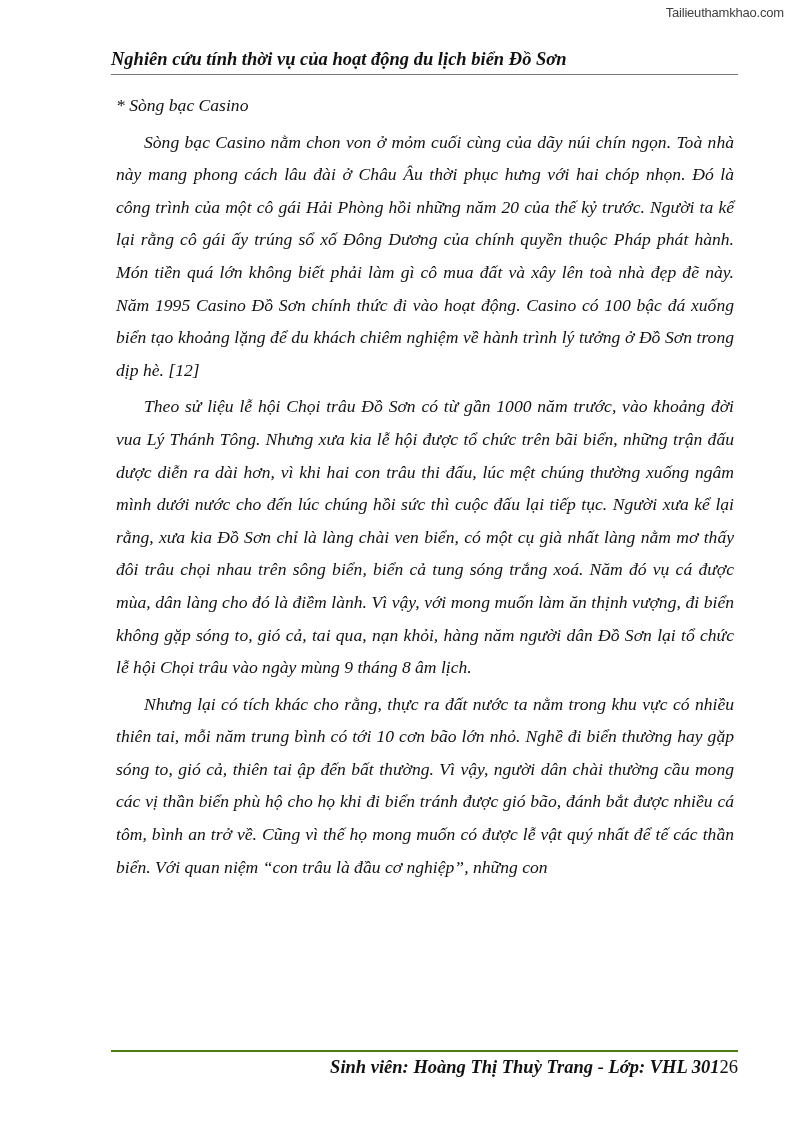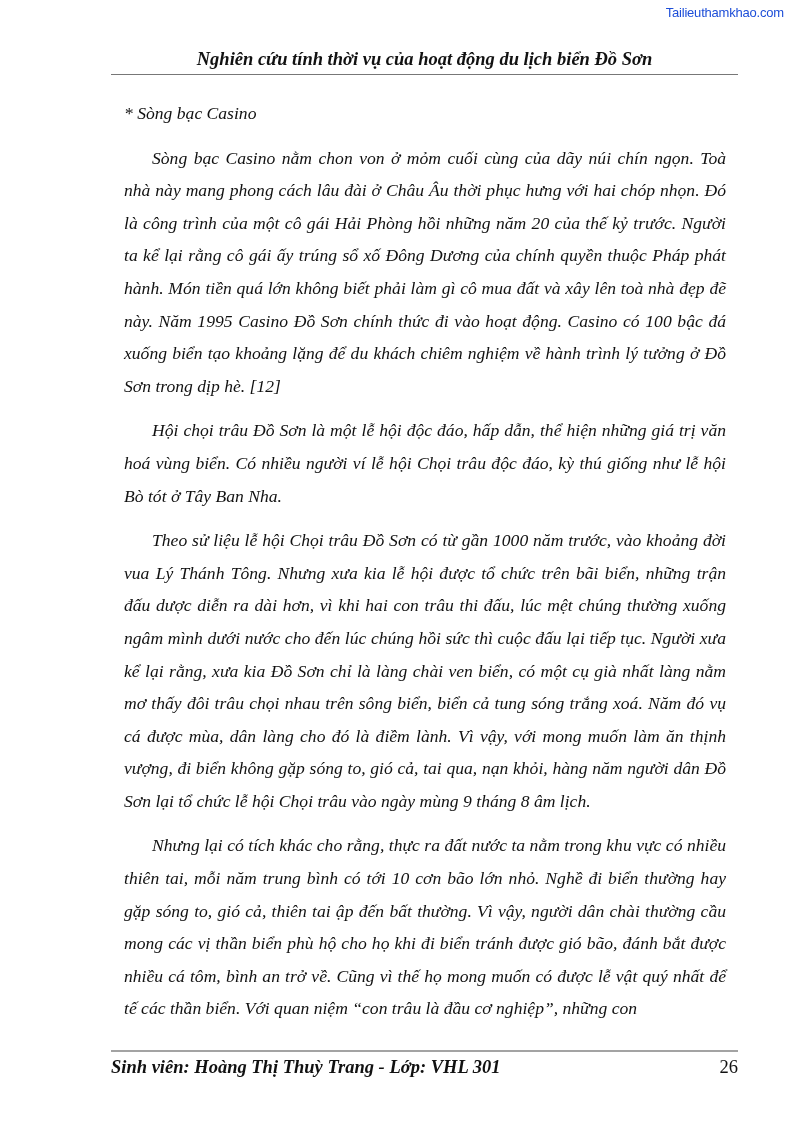--- a/index.html
+++ b/index.html
@@ -14,94 +14,91 @@
       overflow: hidden;
       font-family: "Liberation Serif", "DejaVu Serif", serif;
       color: #111111;
     }
     .watermark {
       position: absolute;
       top: 5px;
       right: 10px;
       font-family: "Liberation Sans", "DejaVu Sans", sans-serif;
       font-size: 13px;
-      color: #1d4ed8;
+      color: #404040;
       letter-spacing: -0.2px;
       margin-left: 22px;
     }
     .page-header {
       position: absolute;
       left: 111px;
       width: 627px;
       top: 48px;
       height: 26px;
       border-bottom: 1px solid #777777;
-      text-align: center;
       font-size: 18.5px;
       font-weight: bold;
       font-style: italic;
       line-height: 22px;
     }
     .content {
       position: absolute;
       left: 112px;
       width: 626px;
       top: 85px;
       font-size: 17.6px;
       line-height: 32.6px;
       text-align: justify;
     }
     .content p {
-      margin: 12px;
+      margin: 4px;
     }
     .indent {
       text-indent: 28px;
       font-style: italic;
     }
     .italic {
       font-style: italic;
     }
     .subsection {
       font-style: italic;
       padding-left: 26px;
     }
     .page-footer {
       position: absolute;
       left: 111px;
       width: 627px;
       top: 1050px;
-      border-top: 2px solid #a3a3a3;
+      border-top: 2px solid #4d7c0f;
       padding-top: 2px;
       display: flex;
-      justify-content: space-between;
+      justify-content: flex-end;
       font-size: 18.5px;
       line-height: 26px;
     }
     .footer-author {
       font-weight: bold;
       font-style: italic;
     }
     .footer-page {
       font-weight: normal;
-      margin-left: 32px;
     }
   </style>
 </head>
 <body>
 
 <div class="watermark">Tailieuthamkhao.com</div>
 
 <div class="page-header">
   <span>Nghiên cứu tính thời vụ của hoạt động du lịch biển Đồ Sơn</span>
 </div>
 
 <div class="content">
   <p class="italic">* Sòng bạc Casino</p>
   <p class="indent">Sòng bạc Casino nằm chon von ở mỏm cuối cùng của dãy núi chín ngọn. Toà nhà này mang phong cách lâu đài ở Châu Âu thời phục hưng với hai chóp nhọn. Đó là công trình của một cô gái Hải Phòng hồi những năm 20 của thế kỷ trước. Người ta kể lại rằng cô gái ấy trúng sổ xố Đông Dương của chính quyền thuộc Pháp phát hành. Món tiền quá lớn không biết phải làm gì cô mua đất và xây lên toà nhà đẹp đẽ này. Năm 1995 Casino Đồ Sơn chính thức đi vào hoạt động. Casino có 100 bậc đá xuống biển tạo khoảng lặng để du khách chiêm nghiệm về hành trình lý tưởng ở Đồ Sơn trong dịp hè. [12]</p>
-  <p class="indent">Hội chọi trâu Đồ Sơn là một lễ hội độc đáo, hấp dẫn, thể hiện những giá trị văn hoá vùng biển. Có nhiều người ví lễ hội Chọi trâu độc đáo, kỳ thú giống như lễ hội Bò tót ở Tây Ban Nha.</p>
   <p class="indent">Theo sử liệu lễ hội Chọi trâu Đồ Sơn có từ gần 1000 năm trước, vào khoảng đời vua Lý Thánh Tông. Nhưng xưa kia lễ hội được tổ chức trên bãi biển, những trận đấu dược diễn ra dài hơn, vì khi hai con trâu thi đấu, lúc mệt chúng thường xuống ngâm mình dưới nước cho đến lúc chúng hồi sức thì cuộc đấu lại tiếp tục. Người xưa kể lại rằng, xưa kia Đồ Sơn chỉ là làng chài ven biển, có một cụ già nhất làng nằm mơ thấy đôi trâu chọi nhau trên sông biển, biển cả tung sóng trắng xoá. Năm đó vụ cá được mùa, dân làng cho đó là điềm lành. Vì vậy, với mong muốn làm ăn thịnh vượng, đi biển không gặp sóng to, gió cả, tai qua, nạn khỏi, hàng năm người dân Đồ Sơn lại tổ chức lễ hội Chọi trâu vào ngày mùng 9 tháng 8 âm lịch.</p>
   <p class="indent">Nhưng lại có tích khác cho rằng, thực ra đất nước ta nằm trong khu vực có nhiều thiên tai, mỗi năm trung bình có tới 10 cơn bão lớn nhỏ. Nghề đi biển thường hay gặp sóng to, gió cả, thiên tai ập đến bất thường. Vì vậy, người dân chài thường cầu mong các vị thần biển phù hộ cho họ khi đi biển tránh được gió bão, đánh bắt được nhiều cá tôm, bình an trở về. Cũng vì thế họ mong muốn có được lễ vật quý nhất để tế các thần biển. Với quan niệm “con trâu là đầu cơ nghiệp”, những con</p>
 </div>
 
 <div class="page-footer">
   <span class="footer-author">Sinh viên: Hoàng Thị Thuỳ Trang - Lớp: VHL 301</span>
   <span class="footer-page">26</span>
 </div>
 
 </body></html>

